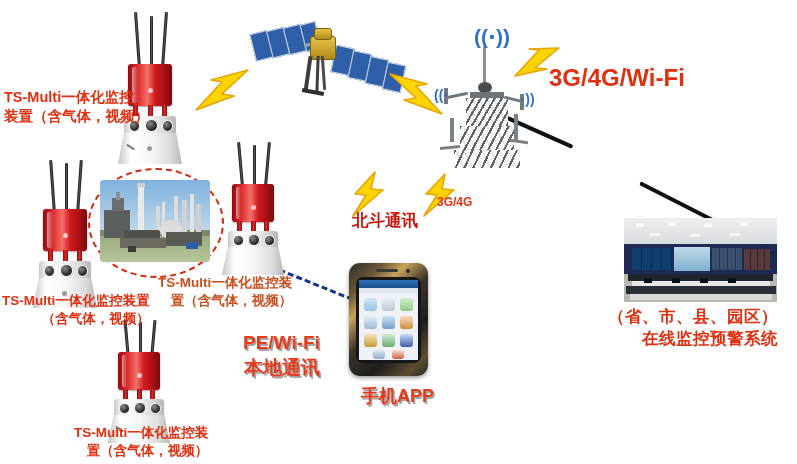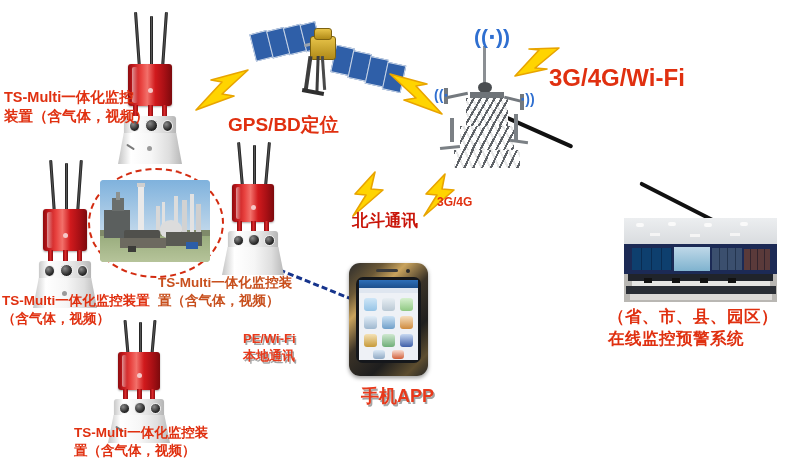--- a/index.html
+++ b/index.html
@@ -7,21 +7,21 @@
   #stage{position:relative;width:797px;height:464px;background:#ffffff;overflow:hidden;}
 
   .abs{position:absolute;}
 
   
   .lbl{position:absolute;white-space:pre;line-height:1.32;font-weight:bold;}
   .lbl-red{color:#e03010;}
   .lbl-red2{color:#e8391b;}
   .lbl-orange{color:#c8501e;}
   .lbl-darkred{color:#c9160a;}
-  .lbl-c{text-align:left;}
+  .lbl-c{text-align:right;}
 
   .shadowtxt{text-shadow:1.6px 1.6px 0 rgba(90,90,90,.55);}
 
   
   .device{position:absolute;}
   .dev-ant{position:absolute;background:linear-gradient(to right,#111,#555,#111);border-radius:1px;}
   .dev-body{position:absolute;border-radius:3px;
      background:linear-gradient(to right,#8e0c10 0%,#c1181c 12%,#e8423f 30%,#f2706a 44%,#d11a1d 62%,#a91015 82%,#7d0a0d 100%);
      box-shadow:0 1px 2px rgba(0,0,0,.35);}
   .dev-body:after{content:"";position:absolute;left:10%;top:8%;width:12%;height:84%;
@@ -321,29 +321,28 @@
 
   <div class="lbl lbl-red" style="left:4px;top:88px;font-size:14.5px;">TS-Multi一体化监控
 装置（含气体，视频）</div>
 
   <div class="lbl lbl-orange lbl-c" style="left:158px;top:274px;font-size:13.5px;">TS-Multi一体化监控装
 置（含气体，视频）</div>
 
   <div class="lbl lbl-red lbl-c" style="left:74px;top:424px;font-size:13.5px;">TS-Multi一体化监控装
 置（含气体，视频）</div>
 
-  <div class="lbl lbl-red" style="left:228px;top:112px;font-size:19px;">GPS/BD定位</div>
 
   <div class="lbl lbl-darkred" style="left:352px;top:210px;font-size:16.5px;">北斗通讯</div>
 
   <div class="lbl lbl-red" style="left:437px;top:195px;font-size:12px;">3G/4G</div>
 
   <div class="lbl lbl-red" style="left:549px;top:62px;font-size:24px;">3G/4G/Wi-Fi</div>
 
-  <div class="lbl lbl-red2 shadowtxt" style="left:243px;top:330px;font-size:13px;">PE/Wi-Fi
+  <div class="lbl lbl-red2 shadowtxt" style="left:243px;top:330px;font-size:19px;text-align:right;">PE/Wi-Fi
 本地通讯</div>
 
   <div class="lbl lbl-red lbl-c" style="left:608px;top:306px;font-size:16.5px;letter-spacing:.5px;">（省、市、县、园区）
 在线监控预警系统</div>
 
   <div class="lbl lbl-red2 shadowtxt" style="left:361px;top:385px;font-size:18px;">手机APP</div>
 
 </div>
 
 </body></html>

